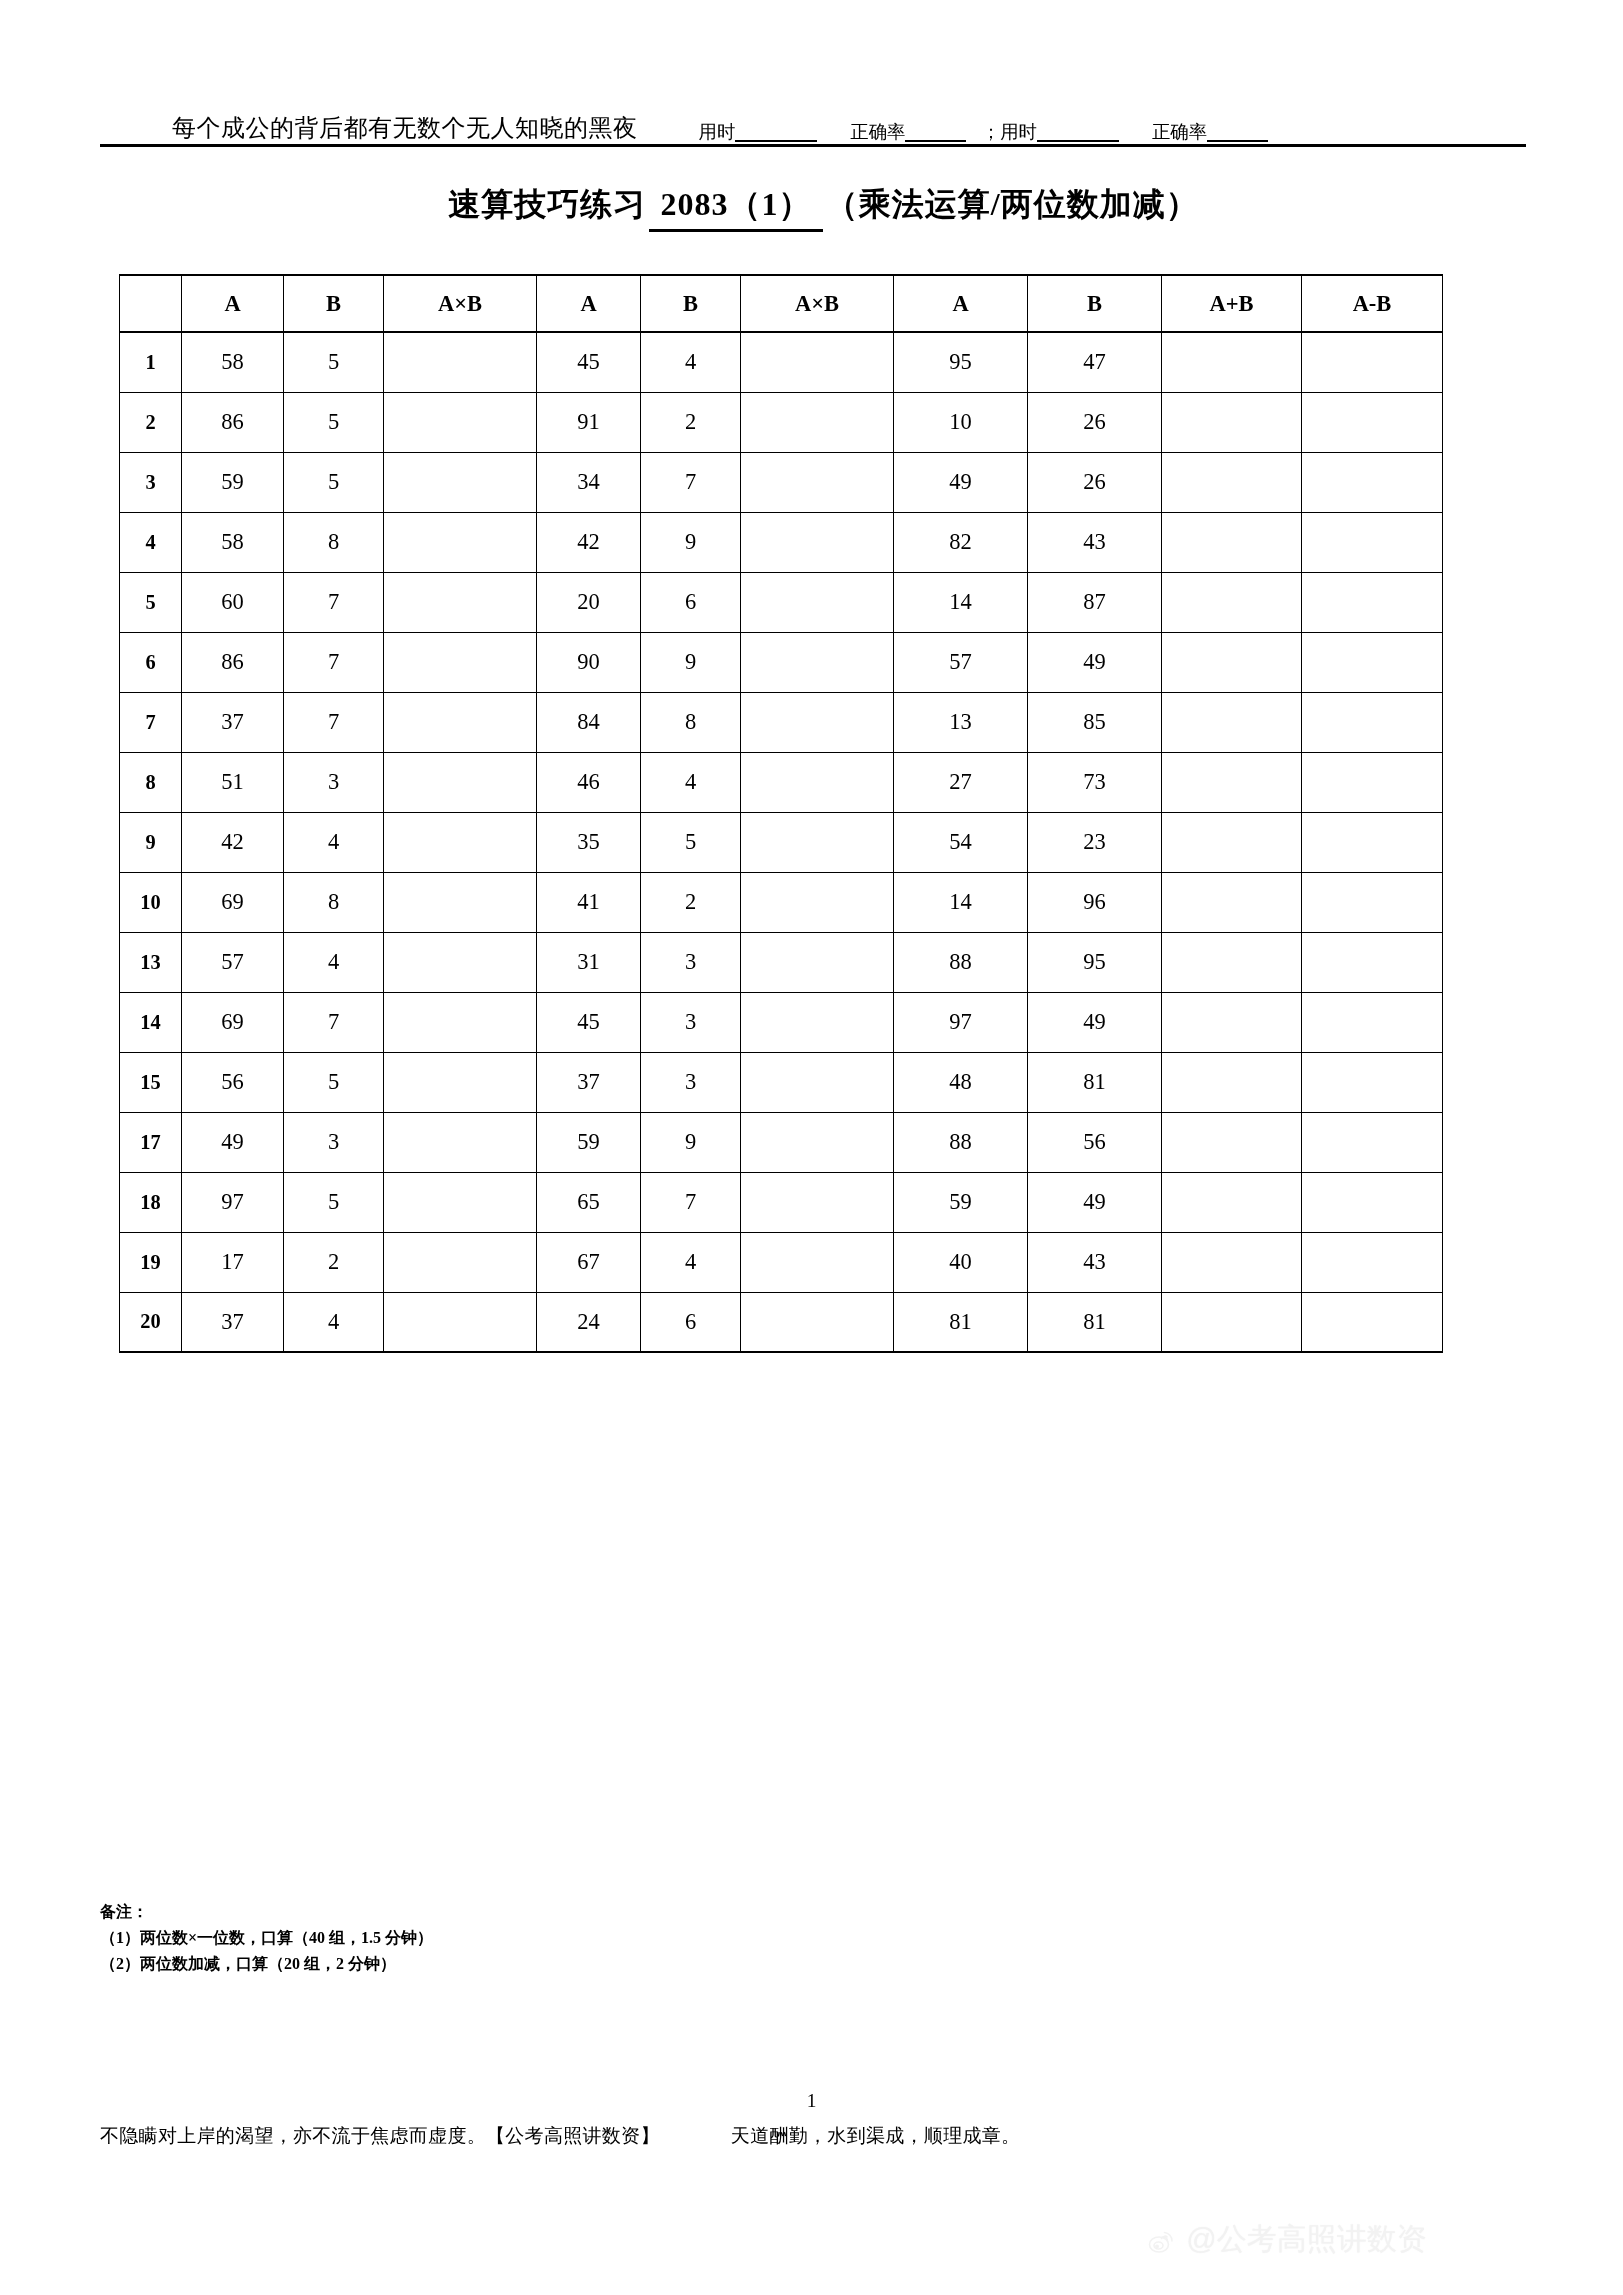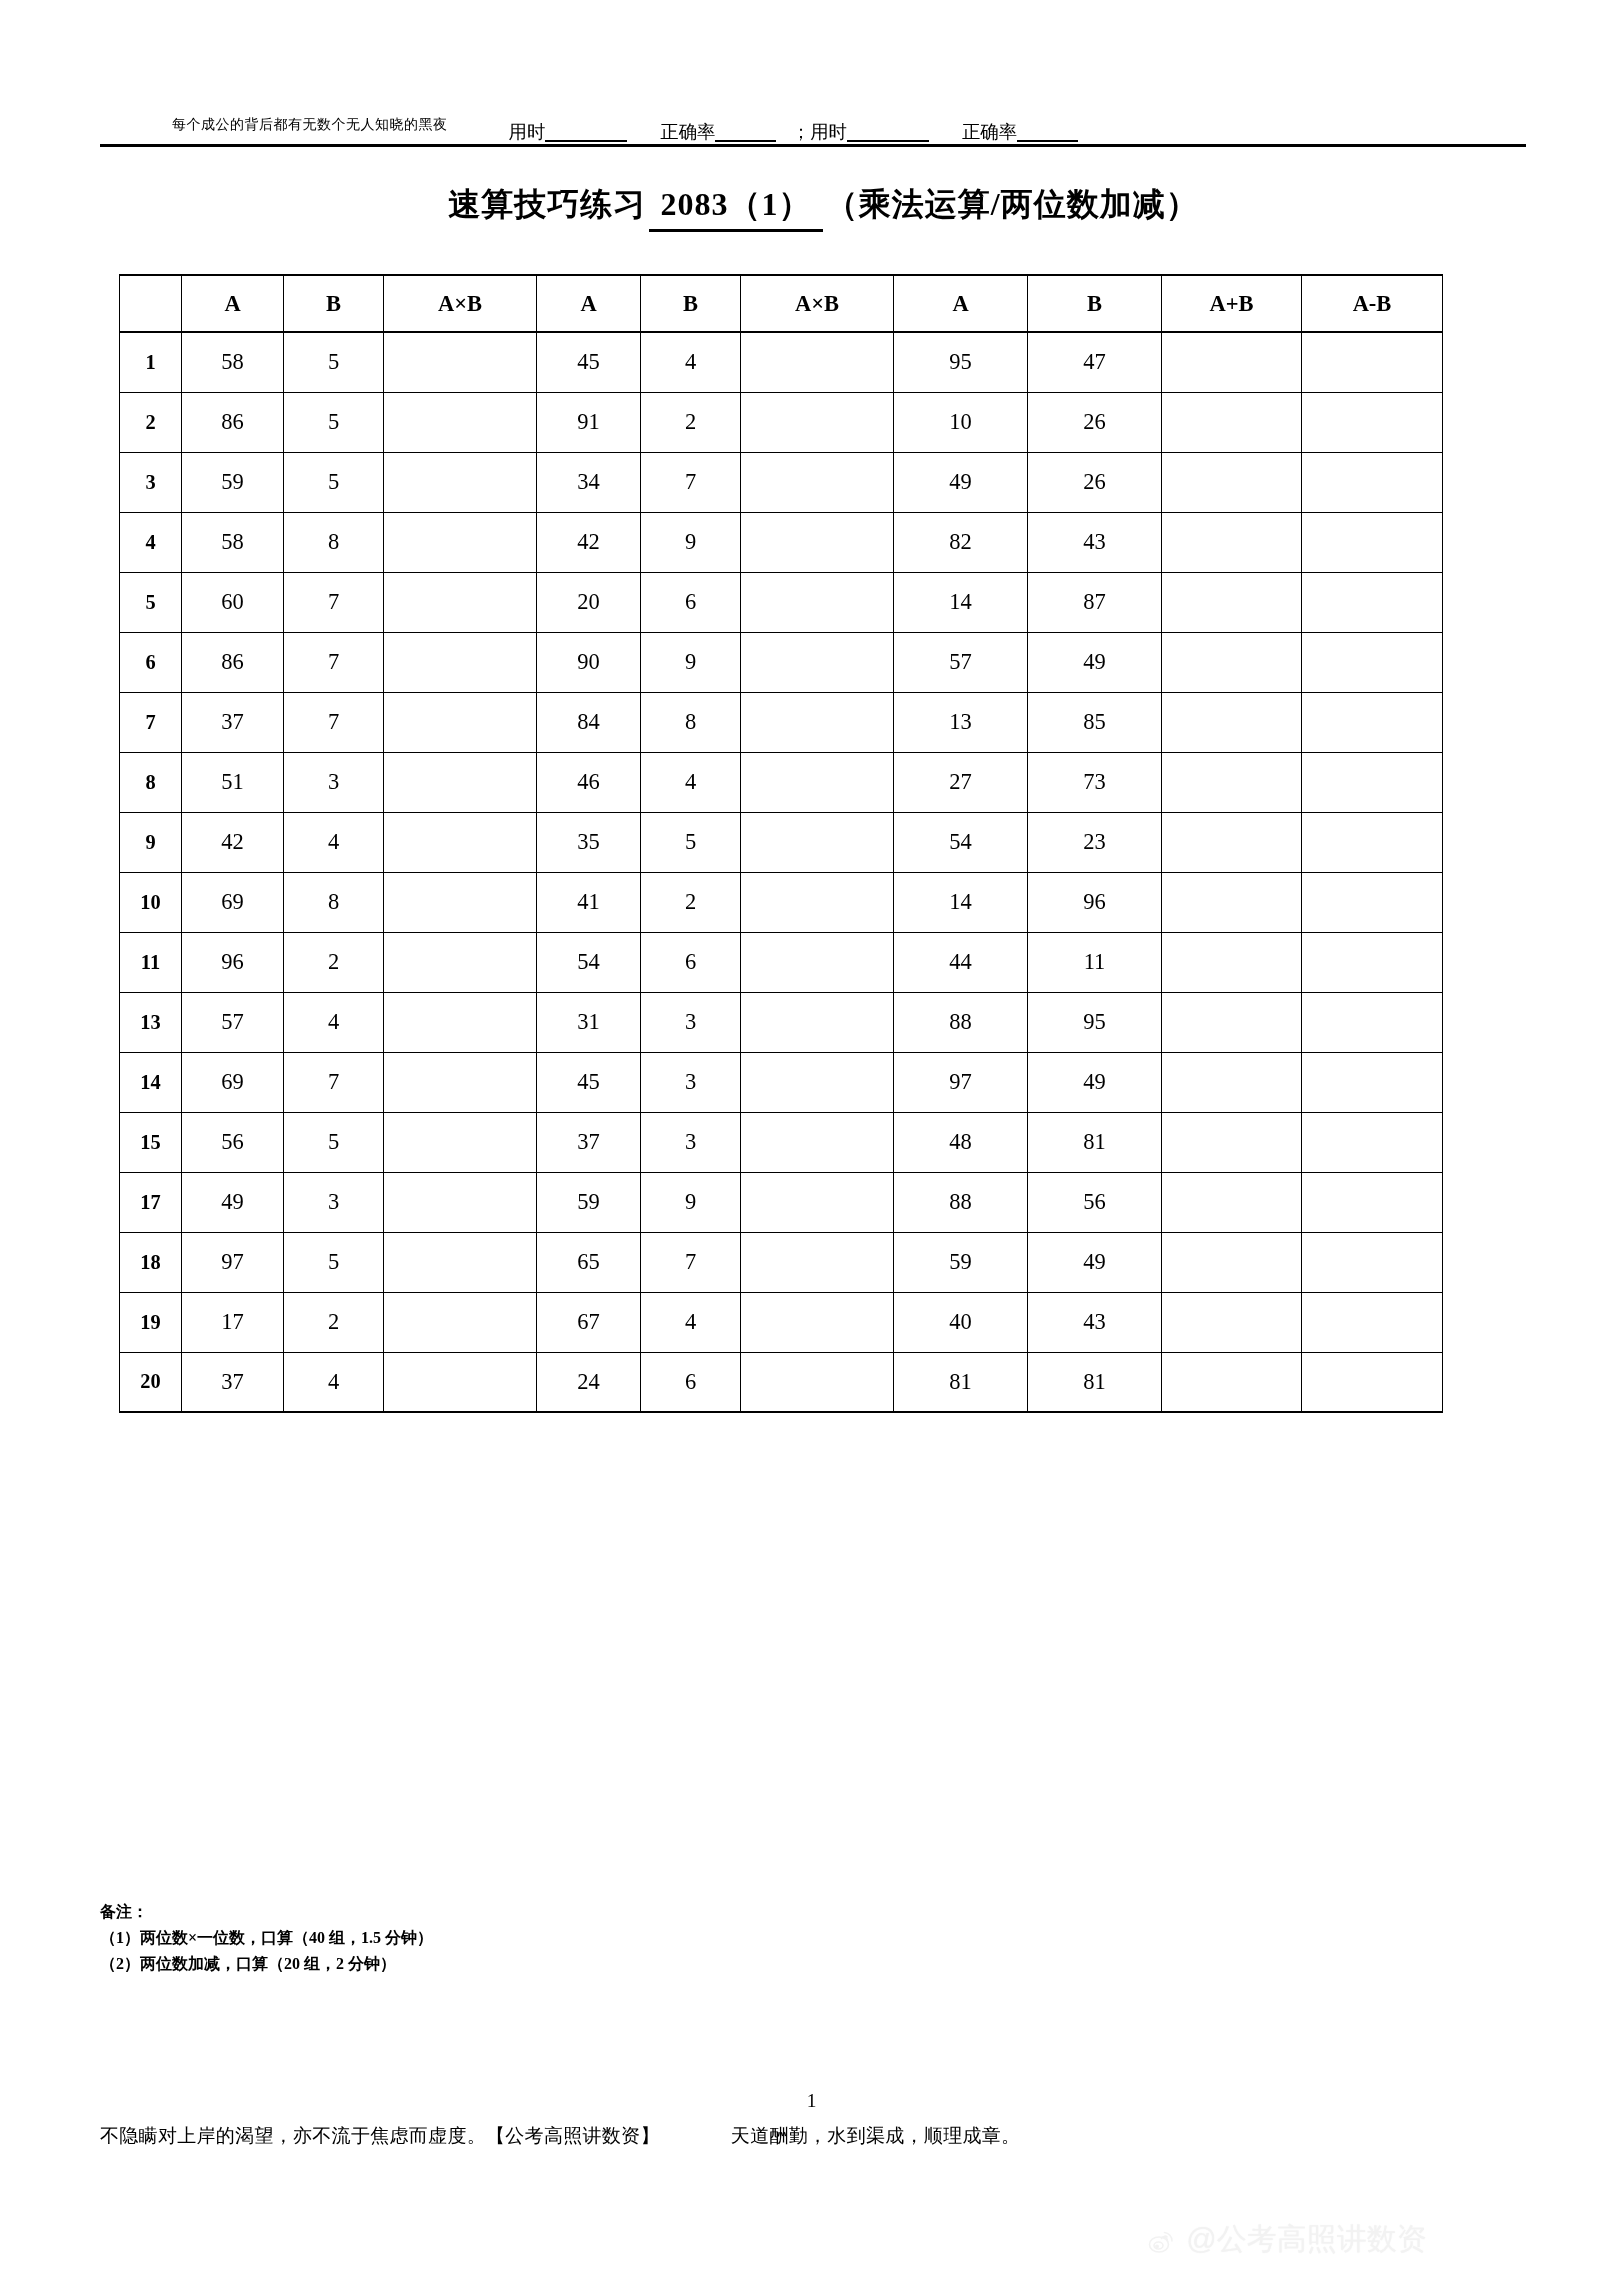--- a/index.html
+++ b/index.html
@@ -22,24 +22,24 @@
     left: 100px;
     top: 100px;
     width: 1426px;
     height: 47px;
     border-bottom: 3.1px solid #000;
     display: flex;
     align-items: flex-end;
     white-space: nowrap;
   }
   .hdr-motto {
-    font-size: 14px;
+    font-size: 24px;
     font-family: "Liberation Serif", "DejaVu Serif", serif;
     letter-spacing: 0.5px;
-    padding-bottom: 10px;
+    padding-bottom: 0;
     margin-left: 72px;
   }
   .hdr-field {
     font-size: 18.4px;
     padding-bottom: 0;
     display: inline-flex;
     align-items: flex-end;
   }
   .hdr-field .lbl { margin-right: 0px; }
   .hdr-rule {
@@ -358,33 +358,20 @@
         <td></td>
         <td>41</td>
         <td>2</td>
         <td></td>
         <td>14</td>
         <td>96</td>
         <td></td>
         <td></td>
       </tr>
       <tr>
-        <td class="idx">11</td>
-        <td>96</td>
-        <td>2</td>
-        <td></td>
-        <td>54</td>
-        <td>6</td>
-        <td></td>
-        <td>44</td>
-        <td>11</td>
-        <td></td>
-        <td></td>
-      </tr>
-      <tr>
         <td class="idx">13</td>
         <td>57</td>
         <td>4</td>
         <td></td>
         <td>31</td>
         <td>3</td>
         <td></td>
         <td>88</td>
         <td>95</td>
         <td></td>

